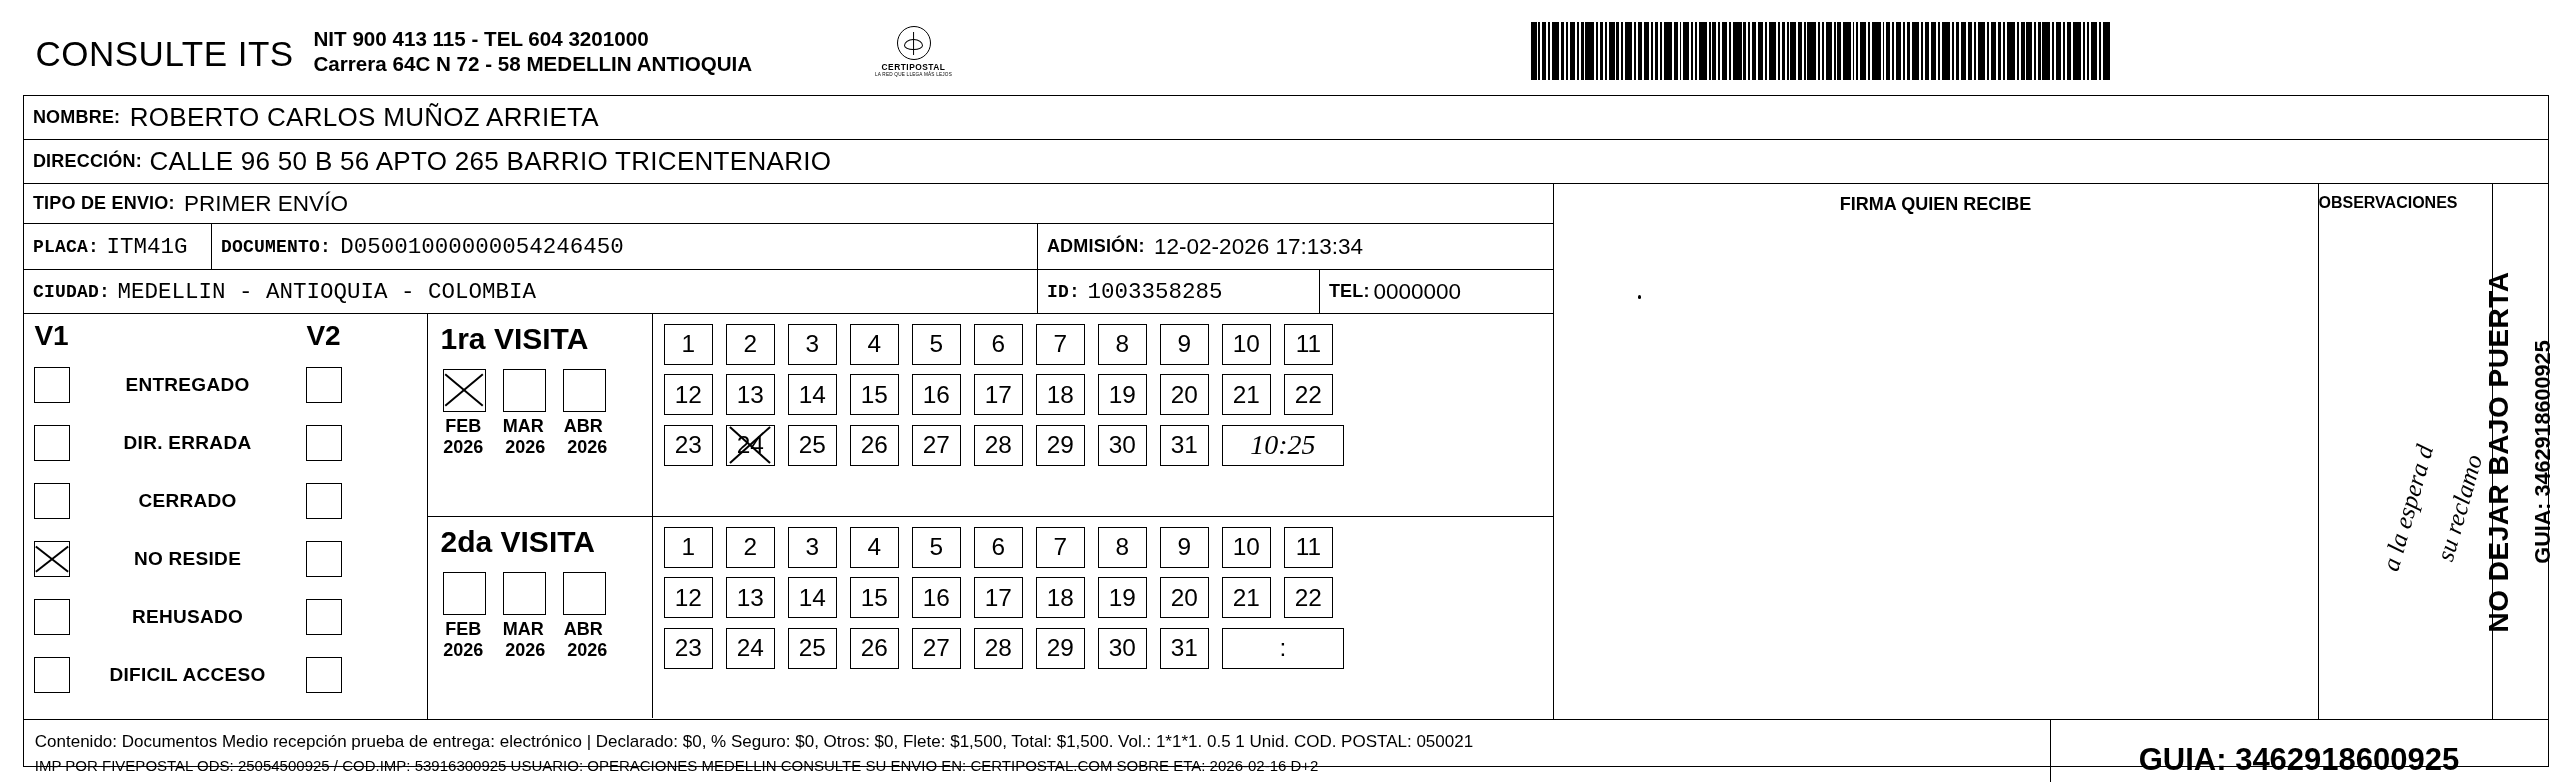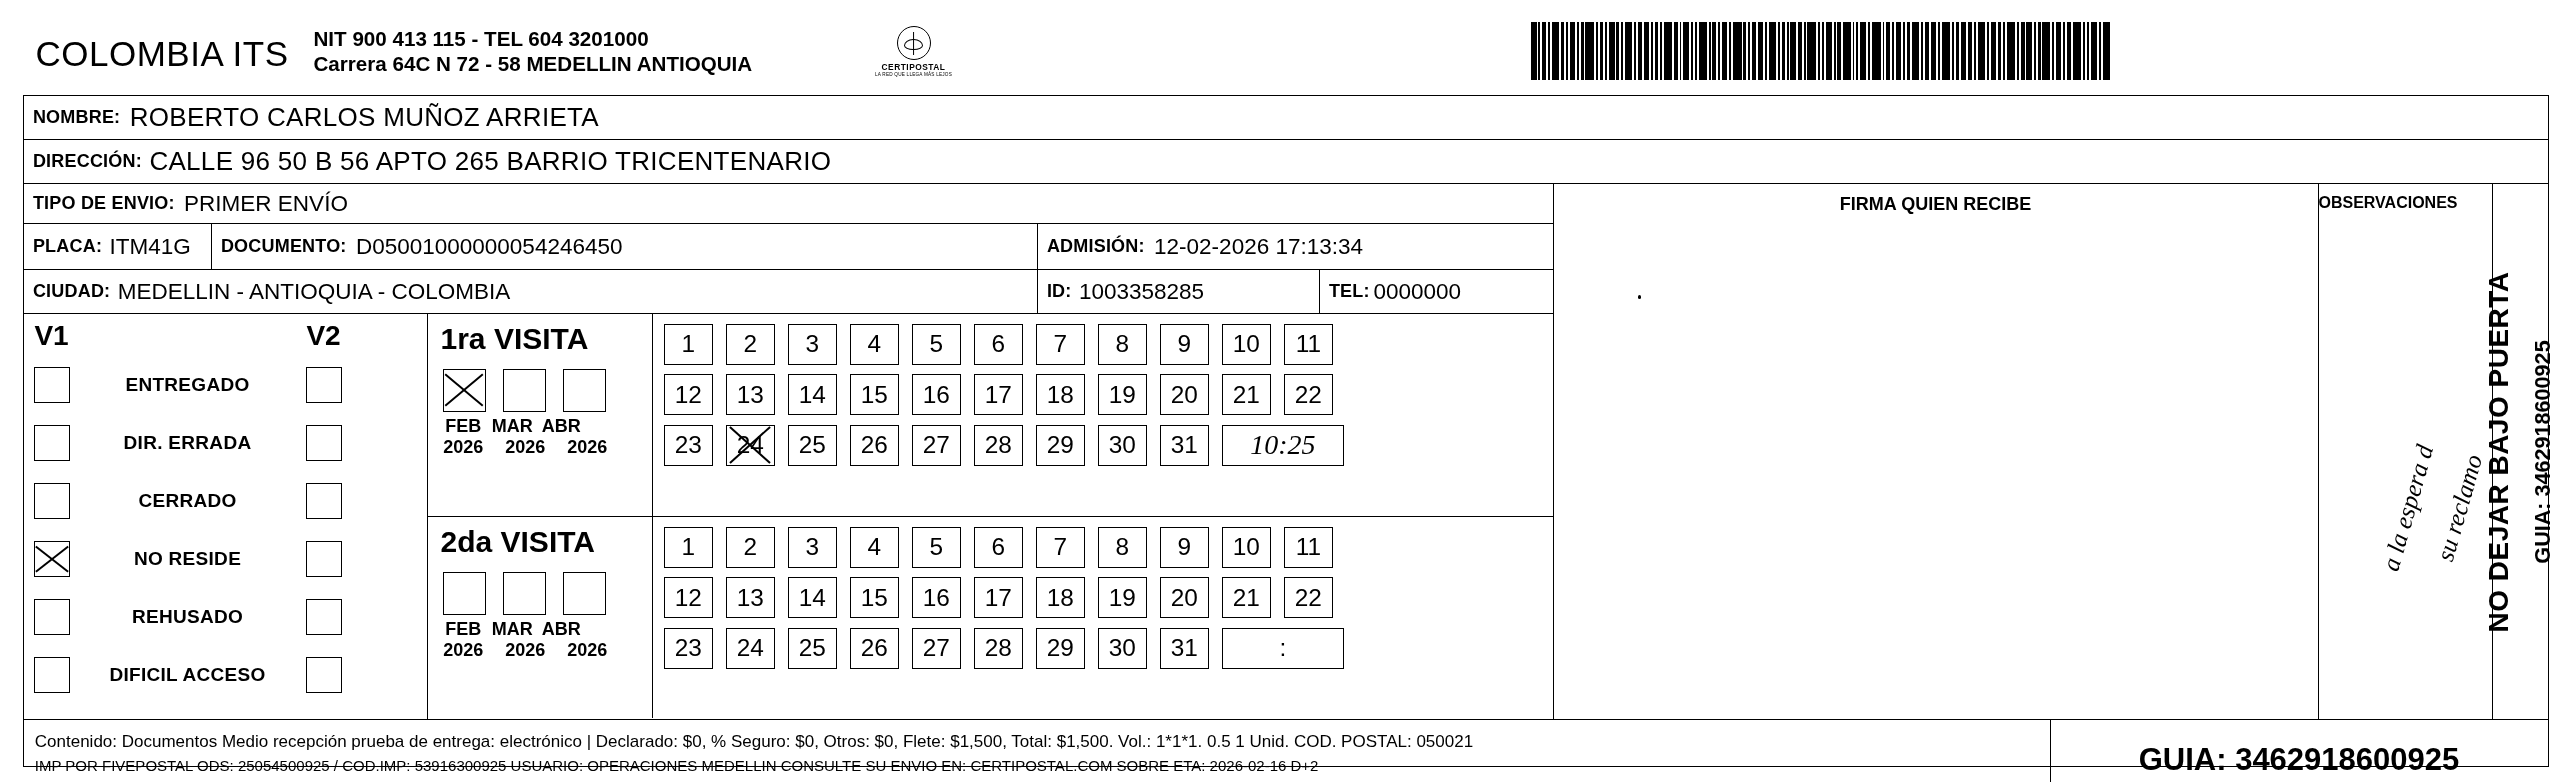--- a/index.html
+++ b/index.html
@@ -39,21 +39,21 @@
   .midwrap{display:flex;}
   .leftcol{width:1530px;border-right:1.9px solid #000;box-sizing:border-box;}
   .firmacol{width:765px;border-right:1.9px solid #000;box-sizing:border-box;position:relative;}
   .obscol{width:174px;border-right:1.9px solid #000;box-sizing:border-box;position:relative;}
   .vertcol{flex:1;position:relative;}
 
   .rowTipo{height:39px;}
   .rowPlaca{height:45px;display:flex;}
   .rowCiudad{height:43px;display:flex;}
 
-  .cellb{border-right:1.9px solid #000;box-sizing:border-box;display:flex;align-items:center;}
+  .cellb{border-right:1.9px solid #000;box-sizing:border-box;display:flex;align-items:center;font-family:Liberation Mono, monospace;}
 
   .firma-title{position:absolute;top:9.4px;left:0;width:100%;text-align:center;font-size:18px;font-weight:700;}
   .obs-title{position:absolute;top:9.4px;left:0;width:100%;text-align:left;font-size:16px;font-weight:700;}
 
   .vert-text{position:absolute;top:50%;left:50%;transform:translate(-50%,-50%) rotate(-90deg);white-space:nowrap;font-size:28px;font-weight:700;letter-spacing:0.5px;}
   .vert-guia{position:absolute;top:50%;left:50%;transform:translate(-50%,-50%) rotate(-90deg);white-space:nowrap;font-size:21.6px;font-weight:600;}
 
   
   .visitwrap{display:flex;height:405px;}
   .vcol{width:404px;border-right:1.9px solid #000;box-sizing:border-box;position:relative;}
@@ -68,21 +68,21 @@
 
   .visitcol{width:225px;border-right:1.9px solid #000;box-sizing:border-box;}
   .gridcol{flex:1;}
 
   .visit-title{font-size:30px;font-weight:700;padding:7.5px 0 0 13px;}
   .mrow{display:flex;gap:17px;padding:13px 0 0 15px;}
   .mbox{width:43px;height:43px;border:1.9px solid #000;box-sizing:border-box;position:relative;}
   .mbox.x:before,.mbox.x:after{content:"";position:absolute;left:50%;top:50%;width:49px;height:1.9px;background:#000;}
   .mbox.x:before{transform:translate(-50%,-50%) rotate(40deg);}
   .mbox.x:after{transform:translate(-50%,-50%) rotate(-40deg);}
-  .mlbl{display:flex;gap:0;padding:3.8px 0 0 11.3px;font-size:18px;font-weight:700;}
+  .mlbl{display:flex;gap:11px;padding:3.8px 0 0 11.3px;font-size:18px;font-weight:700;}
   .mlbl span{width:49px;text-align:center;}
   .myr{display:flex;gap:13px;padding:0 0 0 11.3px;font-size:18px;font-weight:700;}
   .myr span{width:49px;text-align:center;}
 
   .dgrid{padding:9.4px 0 0 11.3px;}
   .drow{display:flex;gap:13px;margin-bottom:9.4px;}
   .dcell{width:49px;height:41px;border:1.9px solid #000;box-sizing:border-box;font-size:24.4px;display:flex;align-items:center;justify-content:center;font-weight:500;}
   .dcell.wide{width:122px;}
   .dcell.strike{position:relative;}
   .dcell.strike:before,.dcell.strike:after{content:"";position:absolute;left:50%;top:50%;width:54px;height:1.9px;background:#000;}
@@ -100,21 +100,21 @@
   .footright{width:497px;display:flex;align-items:center;justify-content:center;font-size:31px;font-weight:600;}
   .obs-dot{position:absolute;left:84px;top:111px;width:3.8px;height:3.8px;background:#000;border-radius:50%;}
 </style>
 </head>
 <body>
 
 <div class="sheet">
  <div class="doc">
 
   <div class="header">
-    <div class="brand">COLOMBIA ITS</div>
+    <div class="brand">CONSULTE ITS</div>
     <div class="nit">NIT 900 413 115 - TEL 604 3201000
 Carrera 64C N 72 - 58 MEDELLIN ANTIOQUIA</div>
 
     <div class="cp-logo">
       <div class="circ"></div>
       <div class="nm">CERTIPOSTAL</div>
       <div class="sub">LA RED QUE LLEGA MÁS LEJOS</div>
     </div>
 
 

